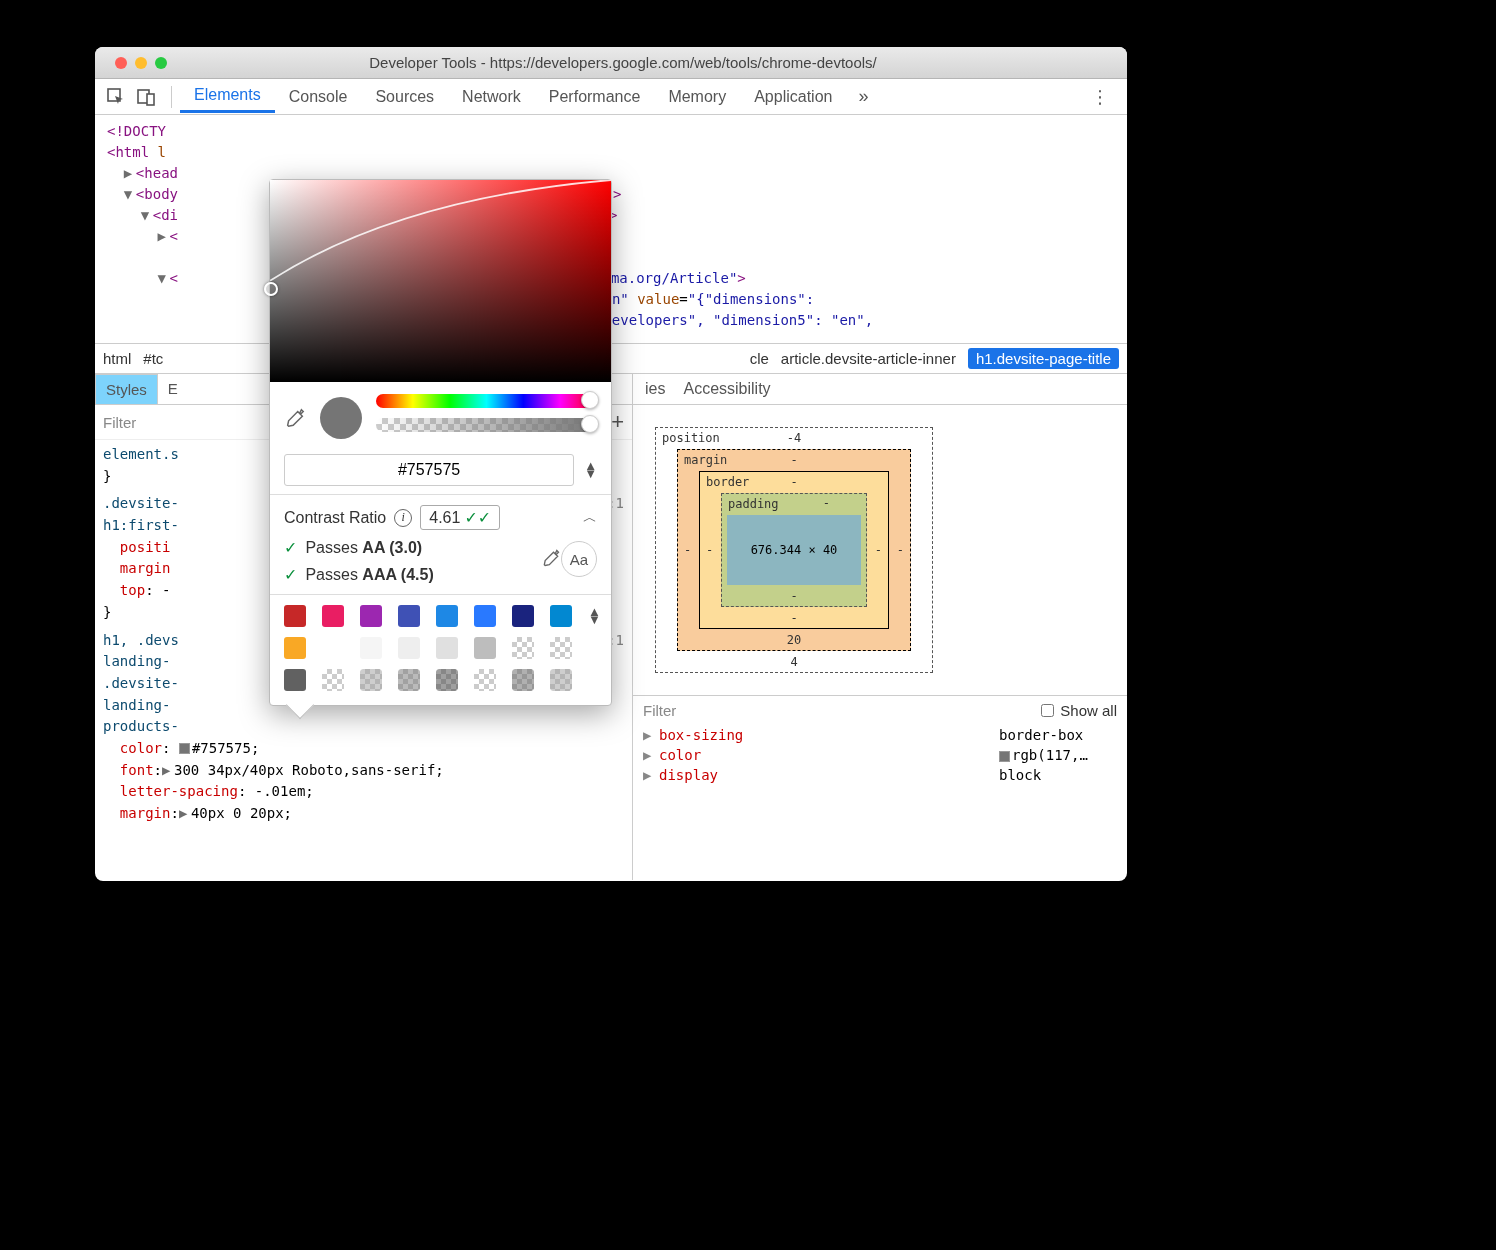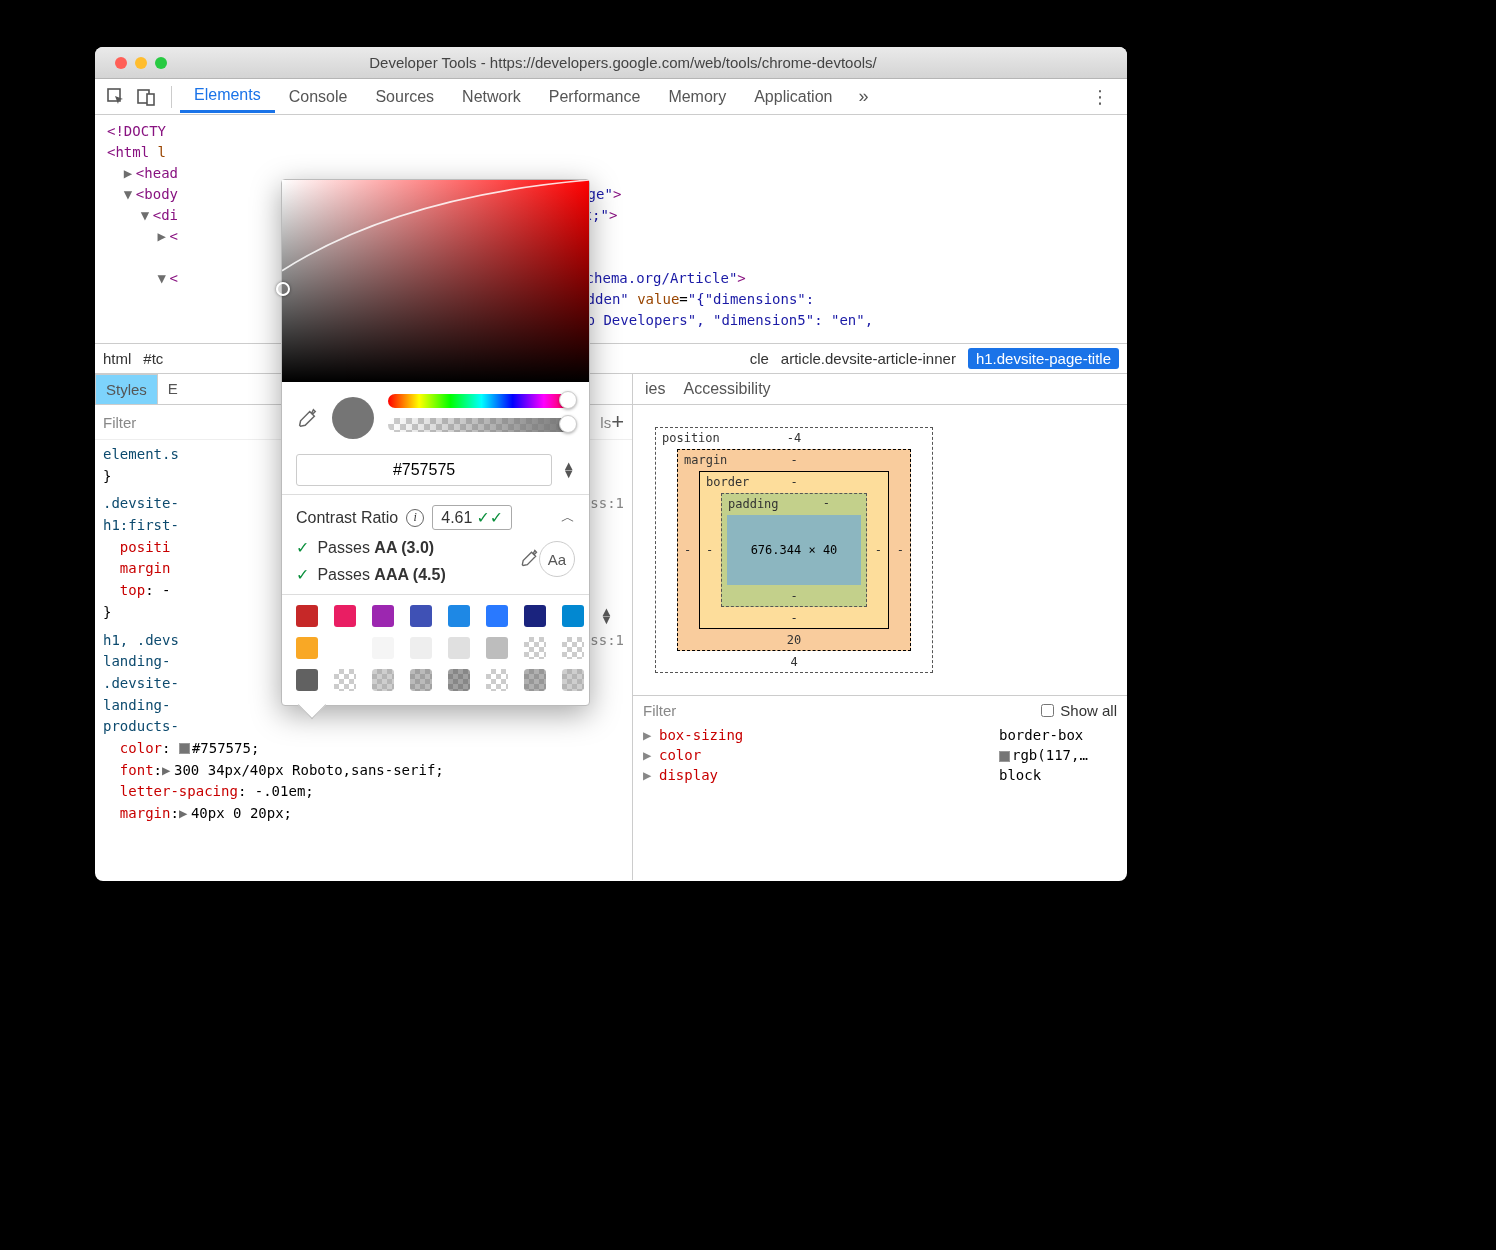--- a/index.html
+++ b/index.html
@@ -46,21 +46,21 @@
 .bm .lbl { position: absolute; top: 3px; left: 6px; font-size: 12px; color: #333; }
 .bm .num { position: absolute; font-size: 12px; color: #333; }
 .computed { border-top: 1px solid #ccc; }
 .computed .filter2 { display: flex; align-items: center; padding: 6px 10px; color: #888; font-size: 15px; }
 .computed .filter2 .showall { margin-left: auto; display: flex; align-items: center; gap: 6px; color: #333; }
 .computed .rows { font-family: Menlo, monospace; font-size: 14px; }
 .computed .rows .row { display: flex; padding: 2px 10px; }
 .computed .rows .row .k { color: #c80000; width: 340px; } .computed .rows .row .v { color: #000; }
 .computed .rows .row .tri { color: #888; margin-right: 4px; }
 
-.picker { position: absolute; left: 186px; top: 132px; width: 309px; background: #fff; border: 1px solid #bbb; border-radius: 4px; box-shadow: 0 8px 30px rgba(0,0,0,.35); z-index: 50; overflow: visible; }
+.picker { position: absolute; left: 174px; top: 132px; width: 343px; background: #fff; border: 1px solid #bbb; border-radius: 4px; box-shadow: 0 8px 30px rgba(0,0,0,.35); z-index: 50; overflow: visible; }
 .picker .spectrum { height: 202px; position: relative; background: linear-gradient(to top, #000, transparent), linear-gradient(to right, #fff, #ff0000); }
 .picker .spectrum .curve { position: absolute; inset: 0; }
 .picker .spectrum .knob { position: absolute; left: -6px; top: 102px; width: 14px; height: 14px; border: 2px solid #fff; border-radius: 50%; box-shadow: 0 0 3px rgba(0,0,0,.5); }
 .picker .ctrls { display: flex; align-items: center; padding: 12px 14px; gap: 14px; }
 .picker .eyedrop { width: 22px; height: 22px; color: #555; }
 .picker .preview { width: 42px; height: 42px; border-radius: 50%; background: #757575; }
 .picker .sliders { flex: 1; }
 .picker .slider { height: 14px; border-radius: 7px; position: relative; margin-bottom: 10px; }
 .picker .slider .thumb { position: absolute; right: -2px; top: -3px; width: 18px; height: 18px; background: #fff; border-radius: 50%; border: 1px solid #ccc; box-shadow: 0 1px 3px rgba(0,0,0,.3); }
 .hue { background: linear-gradient(to right,#f00,#ff0,#0f0,#0ff,#00f,#f0f,#f00); }

